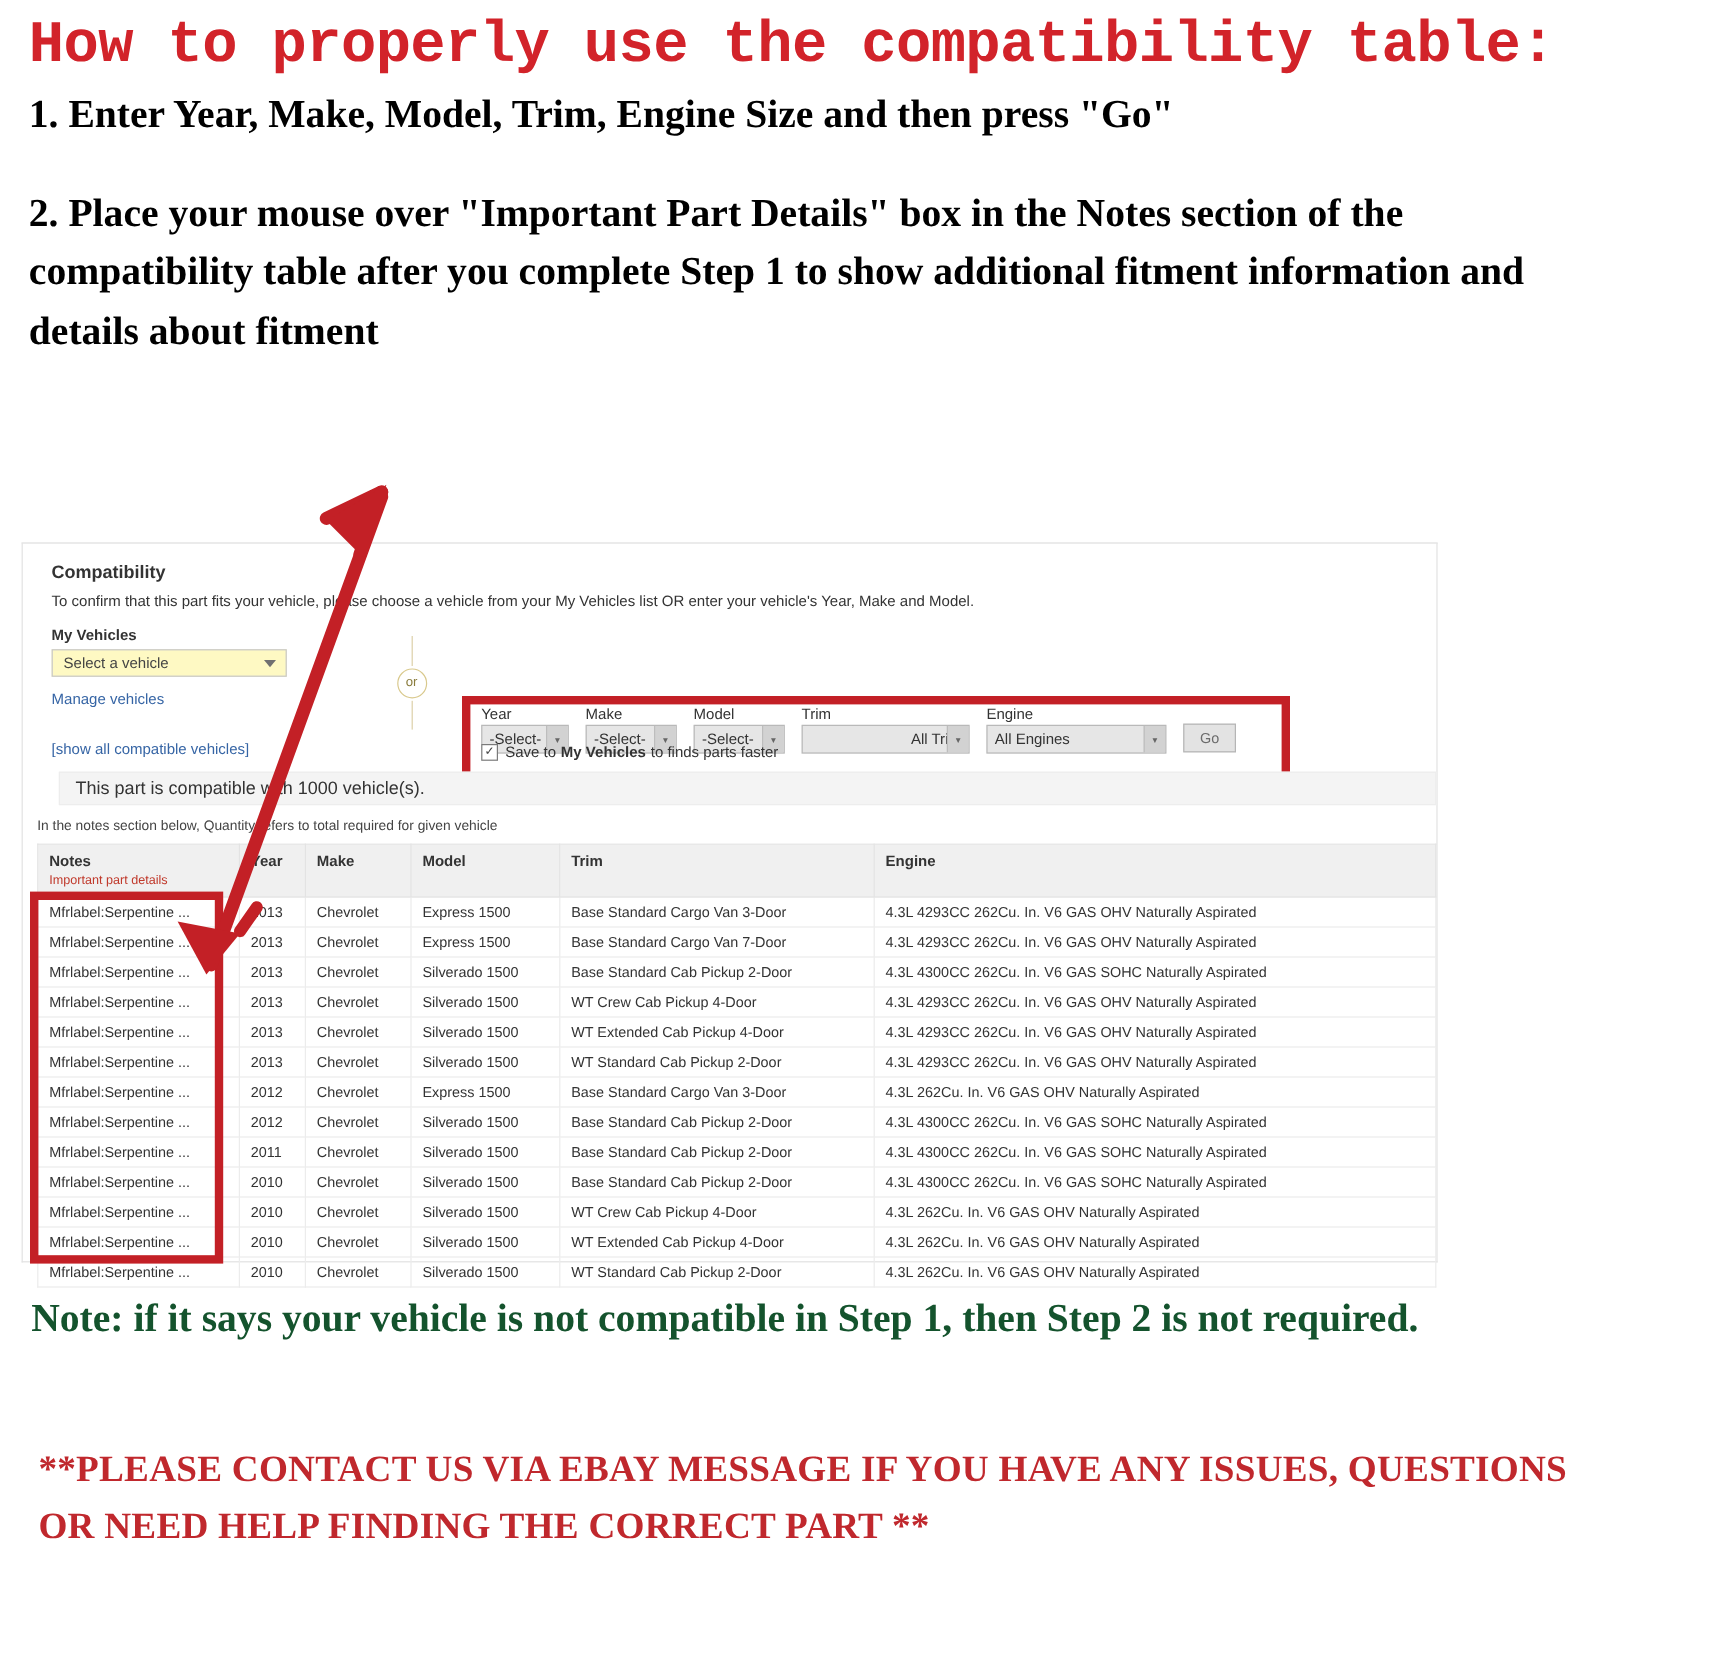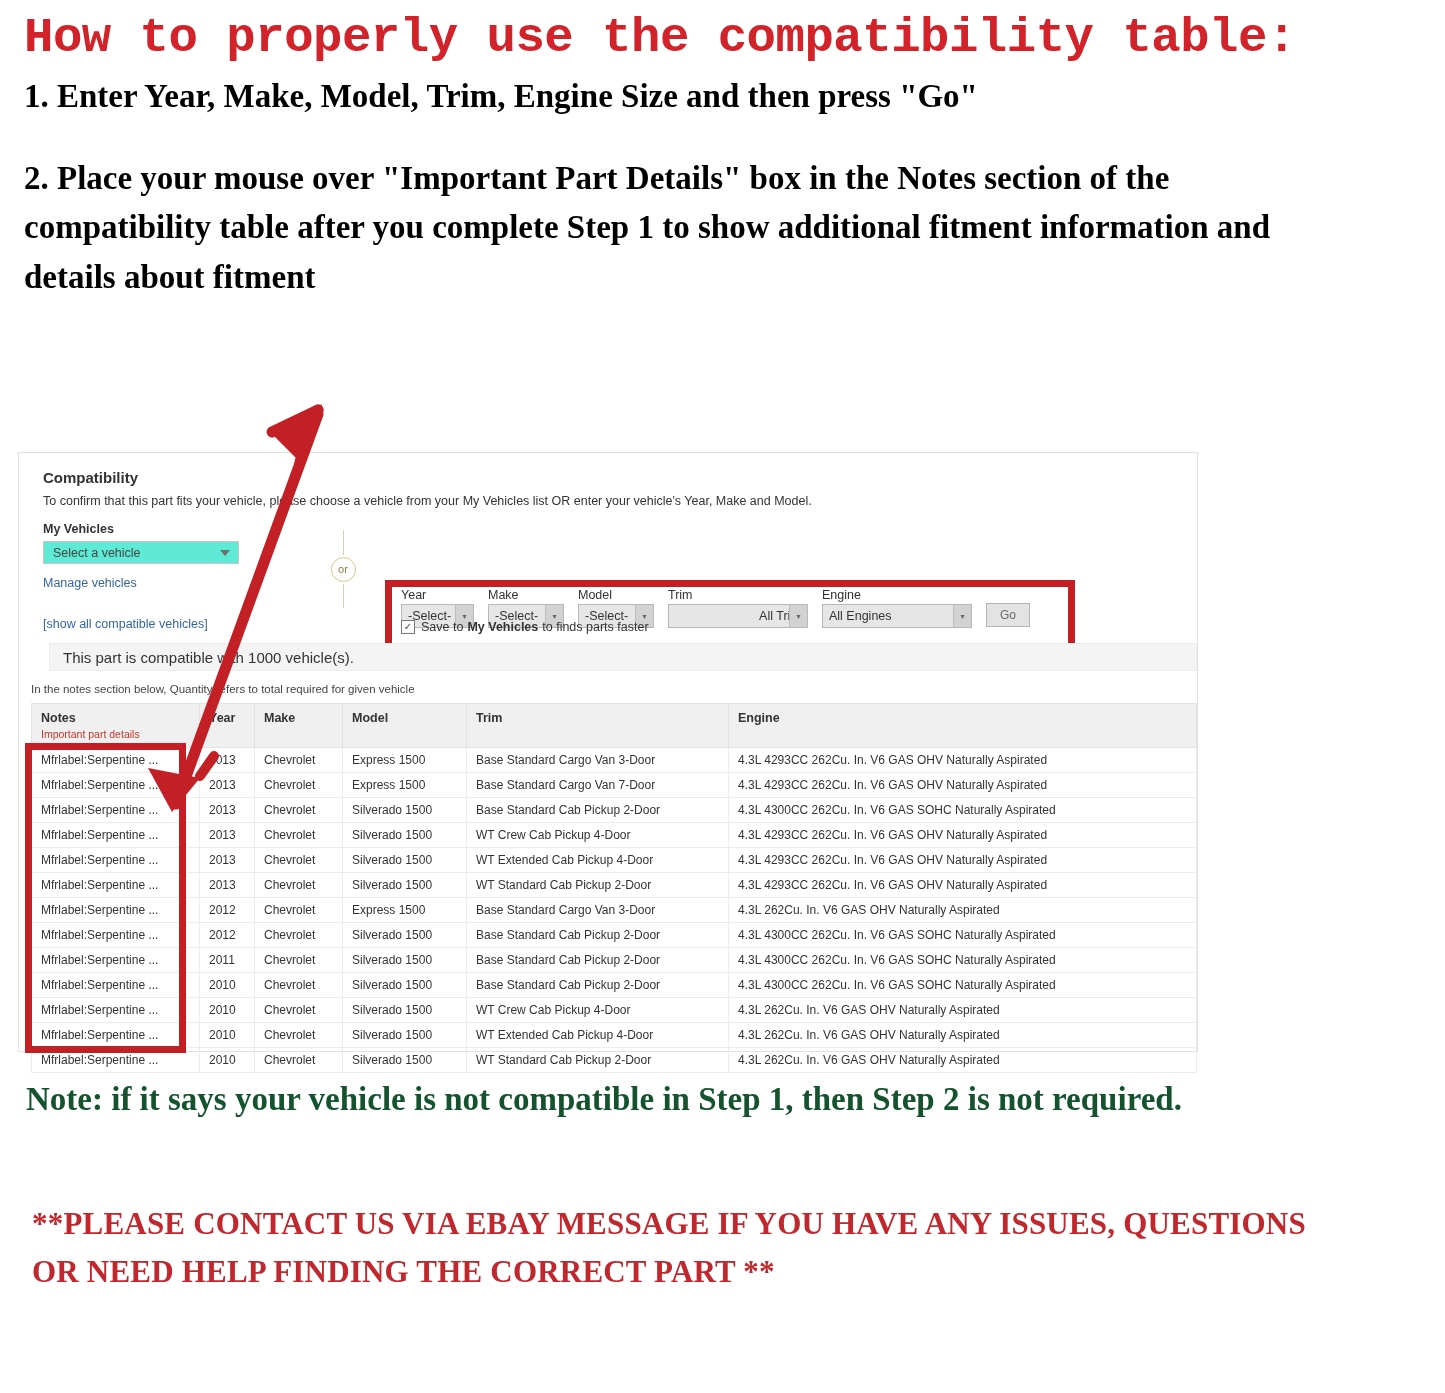--- a/index.html
+++ b/index.html
@@ -73,21 +73,21 @@
     position:relative;
     height:120px;
   }
   .myveh{
     position:absolute;left:12px;top:0;width:330px;
   }
   .myveh-label{font-weight:bold;font-size:12.5px;color:#333;margin-bottom:5px;}
   .veh-select{
     width:196px;height:23px;
     border:1px solid #c7c7c7;
-    background:#5eead4;
+    background:#fef9c3;
     box-sizing:border-box;
     display:flex;align-items:center;
     padding-left:9px;
     font-size:12.5px;color:#444;
     position:relative;
   }
   .veh-select .caret{
     position:absolute;right:8px;top:50%;
     transform:translateY(-50%);
     width:0;height:0;

